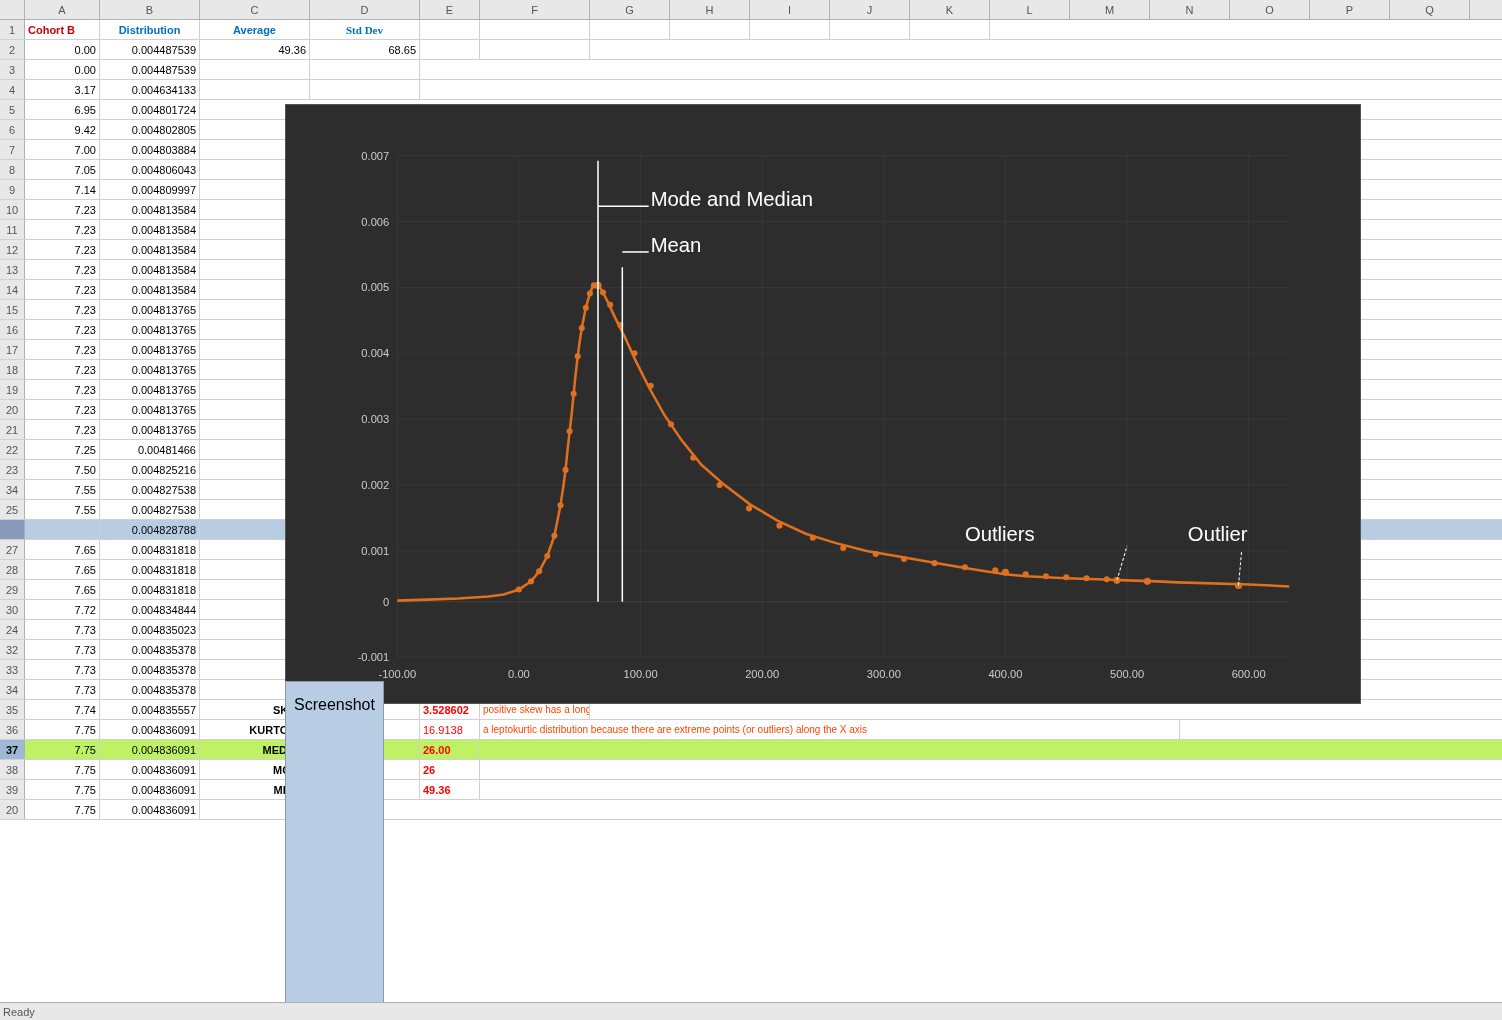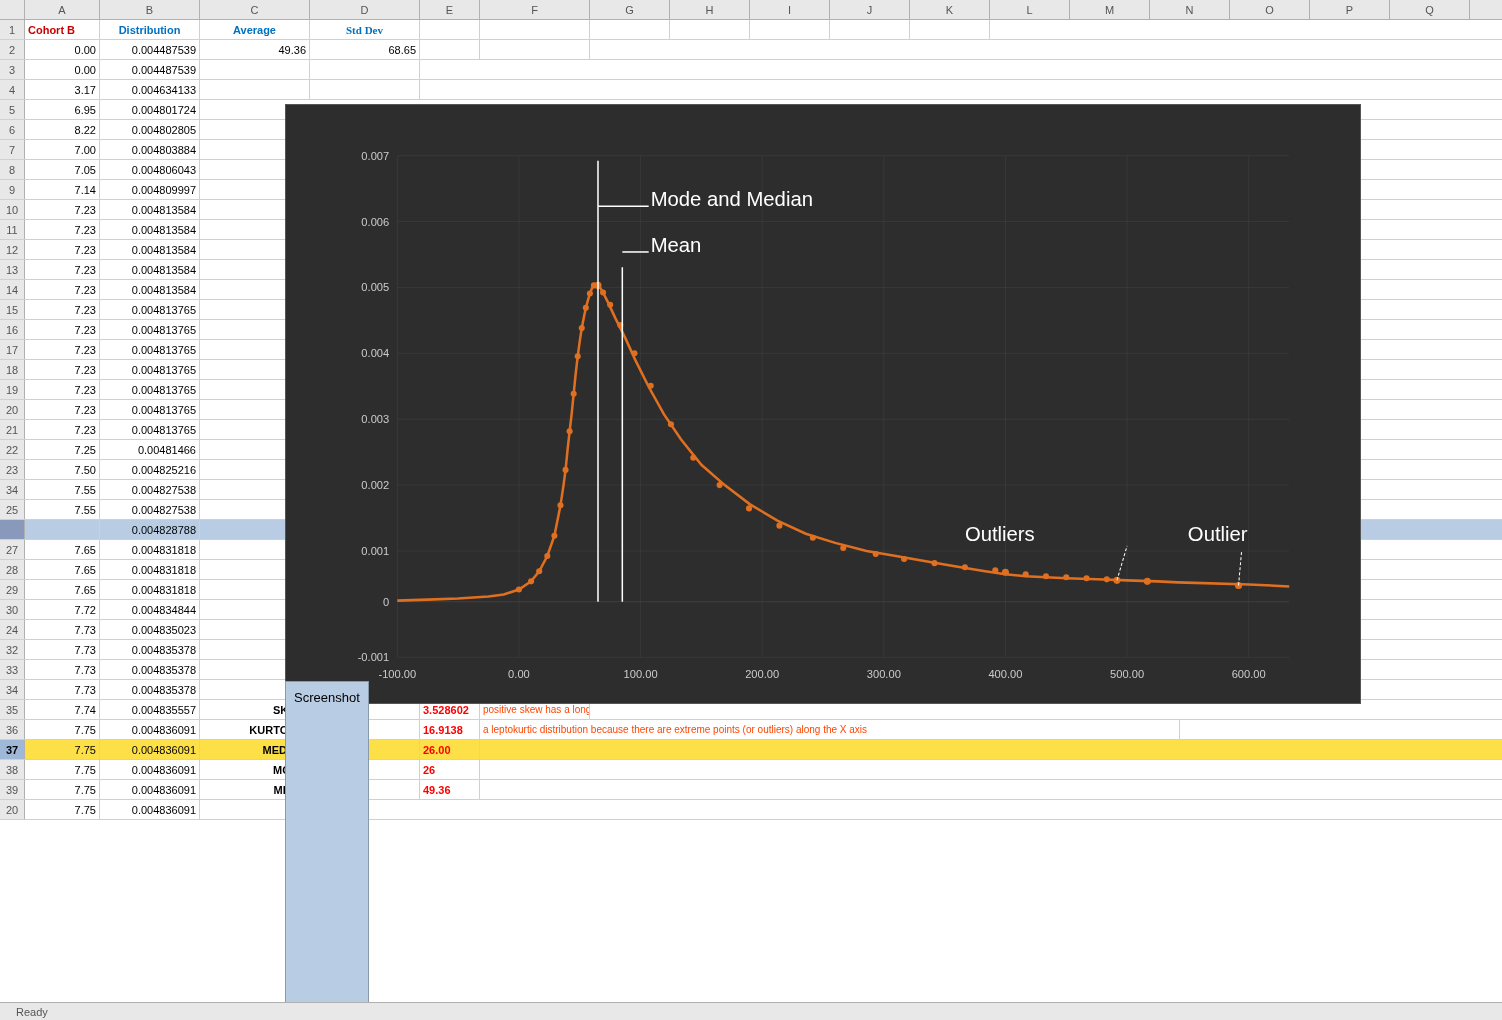--- a/index.html
+++ b/index.html
@@ -60,21 +60,21 @@
       overflow: hidden;
     }
     
     .grid-row {
       display: flex;
       height: 20px;
       border-bottom: 1px solid #d0d0d0;
     }
     
     .grid-row.selected {
-      background: #fde047;
+      background: #bef264;
     }
     
     .grid-row.screenshot-row {
       background: #b8cce4;
     }
     
     .row-num {
       width: 25px;
       min-width: 25px;
       background: #e8e8e8;
@@ -130,39 +130,39 @@
     }
     
     
     .screenshot-tab {
       position: absolute;
       bottom: 0;
       left: 0;
       background: #b8cce4;
       border: 1px solid #8899aa;
       border-bottom: none;
-      padding: 8px 8px;
-      font-size: 13px;
+      padding: 14px 8px;
+      font-size: 16px;
       color: #000;
       cursor: pointer;
       z-index: 20;
     }
     
     
     .bottom-bar {
       position: absolute;
       bottom: 0;
       left: 0;
       right: 0;
       height: 18px;
       background: #e8e8e8;
       border-top: 1px solid #b0b0b0;
       display: flex;
       align-items: center;
-      padding: 0 16px;
+      padding: 0 3px;
       font-size: 11px;
       color: #555;
       z-index: 20;
     }
   </style>
 </head>
 <body>
 
 <div class="spreadsheet-container">
 
@@ -231,21 +231,21 @@
     </div>
 
     <div class="grid-row">
       <div class="row-num">5</div>
       <div class="cell col-a">6.95</div>
       <div class="cell col-b">0.004801724</div>
     </div>
 
     <div class="grid-row">
       <div class="row-num">6</div>
-      <div class="cell col-a">8.22</div>
+      <div class="cell col-a">9.42</div>
       <div class="cell col-b">0.004802805</div>
     </div>
 
     <div class="grid-row">
       <div class="row-num">7</div>
       <div class="cell col-a">7.00</div>
       <div class="cell col-b">0.004803884</div>
     </div>
 
     <div class="grid-row">
@@ -419,21 +419,21 @@
       <div class="cell col-e" style="color:#ff0000;font-weight:bold">3.528602</div>
       <div class="cell col-f" style="color:#ff4500;font-size:10px;white-space:nowrap">positive skew has a longer tail on the right</div>
     </div>
 
     <div class="grid-row">
       <div class="row-num">36</div>
       <div class="cell col-a">7.75</div>
       <div class="cell col-b">0.004836091</div>
       <div class="cell col-c" style="font-weight:bold">KURTOSIS</div>
       <div class="cell col-d"></div>
-      <div class="cell col-e" style="color:#ff0000;font-weight:bold">16.9138</div>
+      <div class="cell col-e" style="color:#ff0000;font-weight:normal">16.9138</div>
       <div class="cell col-f" style="color:#ff4500;font-size:10px;white-space:nowrap;width:700px;min-width:700px">a leptokurtic distribution because there are extreme points (or outliers) along the X axis</div>
     </div>
 
     <div class="grid-row selected">
       <div class="row-num selected">37</div>
       <div class="cell col-a">7.75</div>
       <div class="cell col-b">0.004836091</div>
       <div class="cell col-c" style="font-weight:bold">MEDIAN</div>
       <div class="cell col-d"></div>
       <div class="cell col-e" style="color:#ff0000;font-weight:bold">26.00</div>

